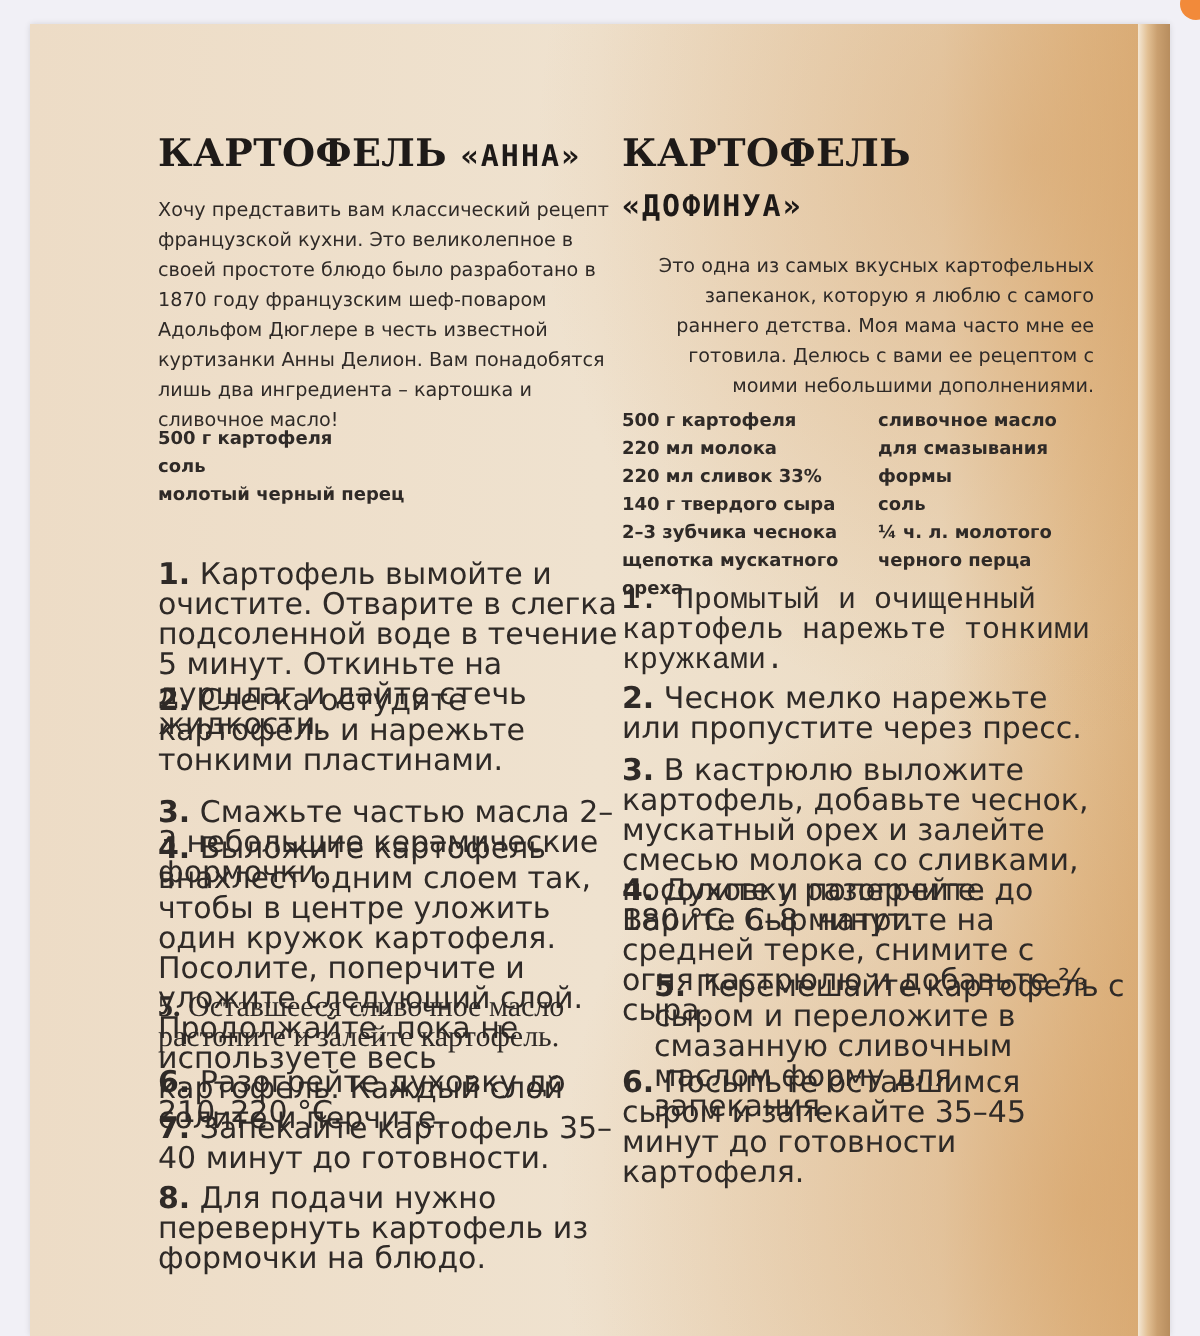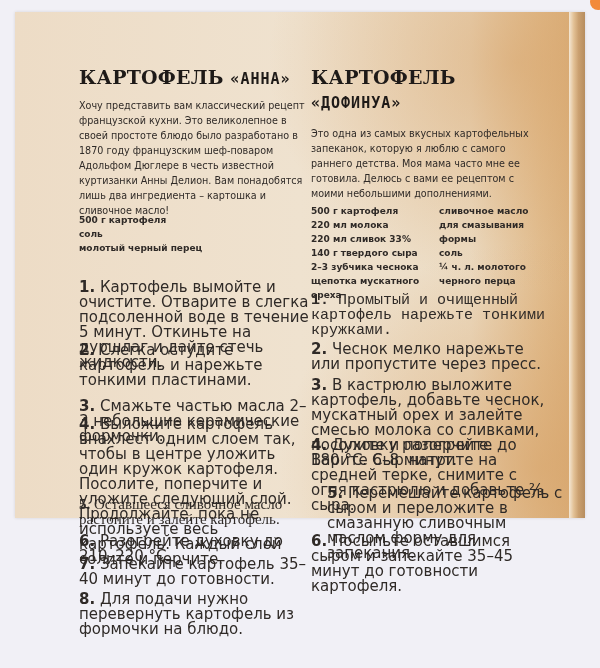--- a/index.html
+++ b/index.html
@@ -7,21 +7,21 @@
     width: 600px; height: 668px; overflow: hidden;
     background: #f1f0f6;
     position: relative;
     font-family: "DejaVu Sans", sans-serif;
   }
   .corner-accent {
     position: absolute; right: -6px; top: -6px; width: 16px; height: 16px;
     border-radius: 50%; background: #f28a3a;
   }
   .page {
-    position: absolute; left: 15px; top: 12px; width: 570px; height: 506px;
+    position: absolute; left: 15px; top: 12px; width: 570px; height: 656px;
     background:
       radial-gradient(ellipse at 88% 10%, rgba(214,160,100,0.55) 0%, rgba(214,160,100,0) 35%),
       radial-gradient(ellipse at 92% 90%, rgba(214,160,100,0.6) 0%, rgba(214,160,100,0) 35%),
       linear-gradient(90deg, #eddcc6 0%, #efe2cf 50%, #ecdcc4 80%, #e2bf92 92%, #d9ad78 100%);
     box-shadow: 0 0 3px rgba(0,0,0,0.12);
   }
   .spine {
     position: absolute; right: 0; top: 0; width: 16px; height: 100%;
     background: linear-gradient(90deg, #f4e7d4 0%, #e2c094 30%, #caa070 60%, #b78d5e 100%);
   }
@@ -75,21 +75,21 @@
     <p class="step" style="top:522px; width:232px;"><b>6.</b> <span>Разогрейте духовку до 210–220 °С.</span></p>
     <p class="step" style="top:545px; width:232px;"><b>7.</b> <span>Запекайте картофель 35–40 минут до готовности.</span></p>
     <p class="step" style="top:580px; width:232px;"><b>8.</b> <span>Для подачи нужно перевернуть картофель из формочки на блюдо.</span></p>
   </div>
 
   <div class="col right">
     <h1 style="position:absolute; top:54px;">
       <div>КАРТОФЕЛЬ</div>
       <div class="sub" style="margin-top:4px;">«ДОФИНУА»</div>
     </h1>
-    <p class="intro" style="position:absolute; top:114px; width:236px;">Это одна из самых вкусных картофельных запеканок, которую я люблю с самого раннего детства. Моя мама часто мне ее готовила. Делюсь с вами ее рецептом с моими небольшими дополнениями.</p>
+    <p class="intro" style="position:absolute; top:114px; width:236px;text-align:right;">Это одна из самых вкусных картофельных запеканок, которую я люблю с самого раннего детства. Моя мама часто мне ее готовила. Делюсь с вами ее рецептом с моими небольшими дополнениями.</p>
     <div class="ing-grid" style="position:absolute; top:186px;">
       <div class="c1">
         <div>500 г картофеля</div>
         <div>220 мл молока</div>
         <div>220 мл сливок 33%</div>
         <div>140 г твердого сыра</div>
         <div>2–3 зубчика чеснока</div>
         <div>щепотка мускатного ореха</div>
       </div>
       <div class="c2" style="width:90px;">

